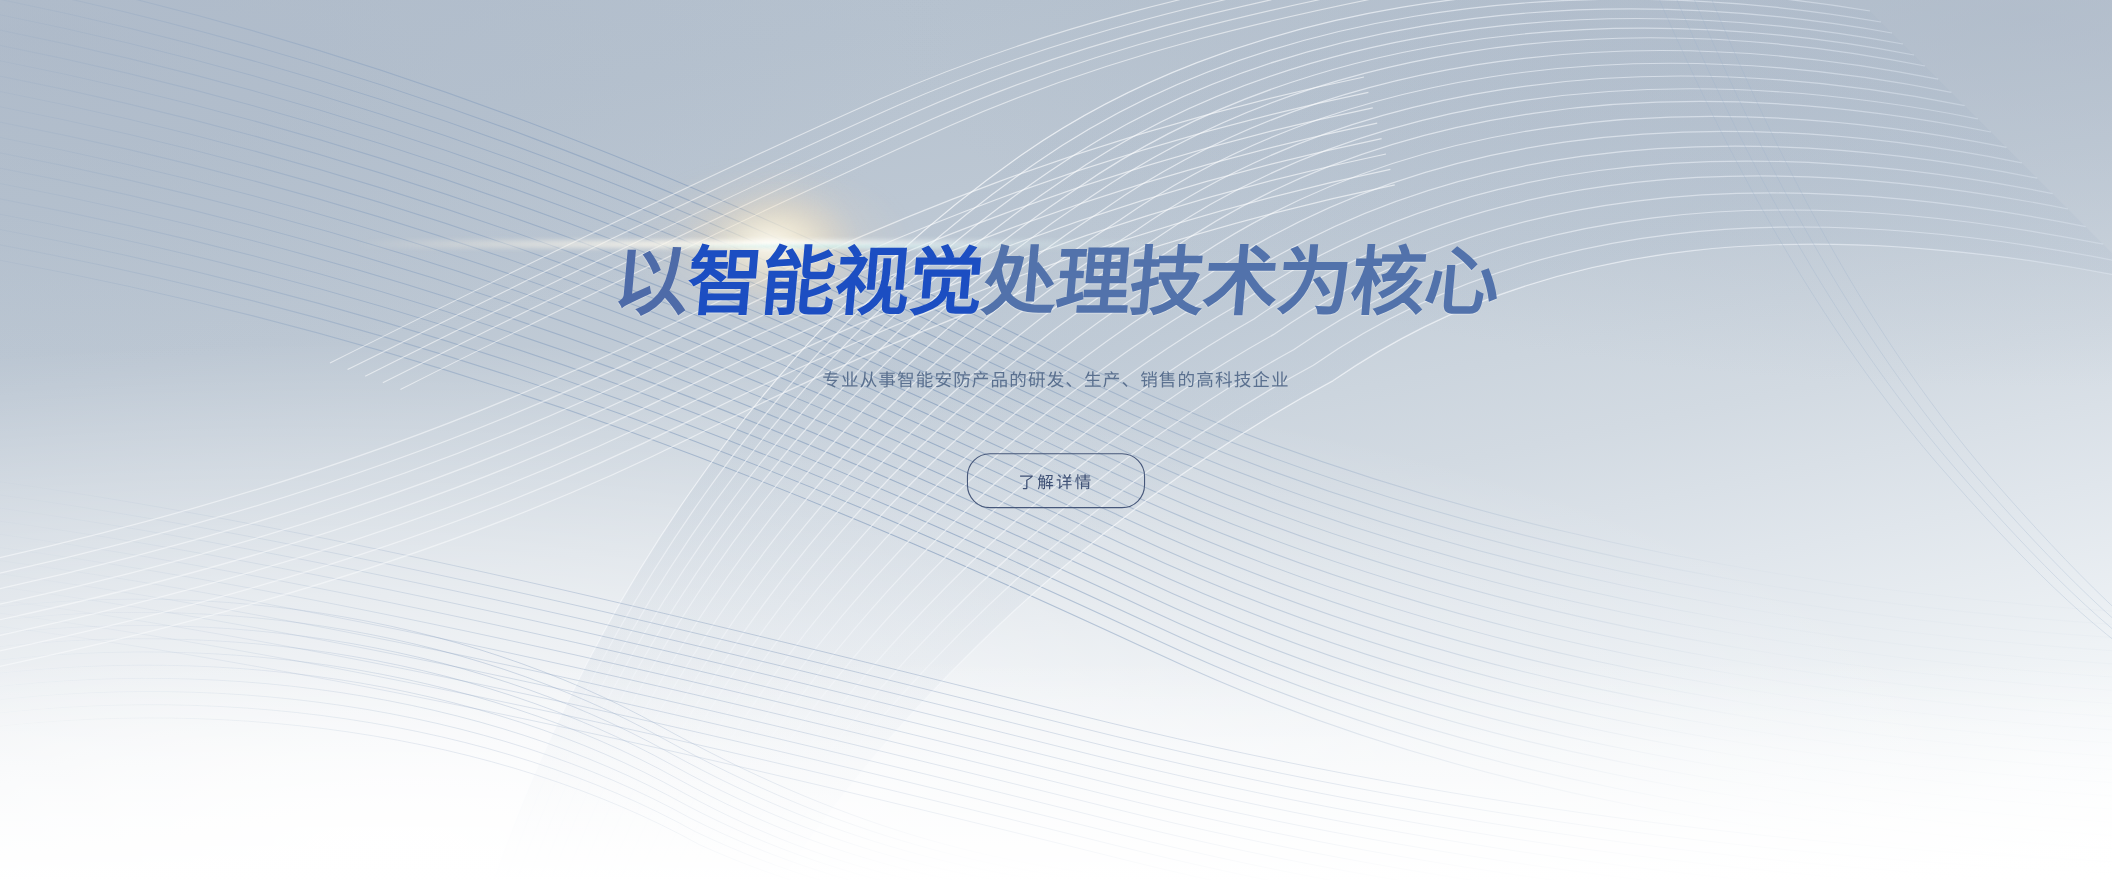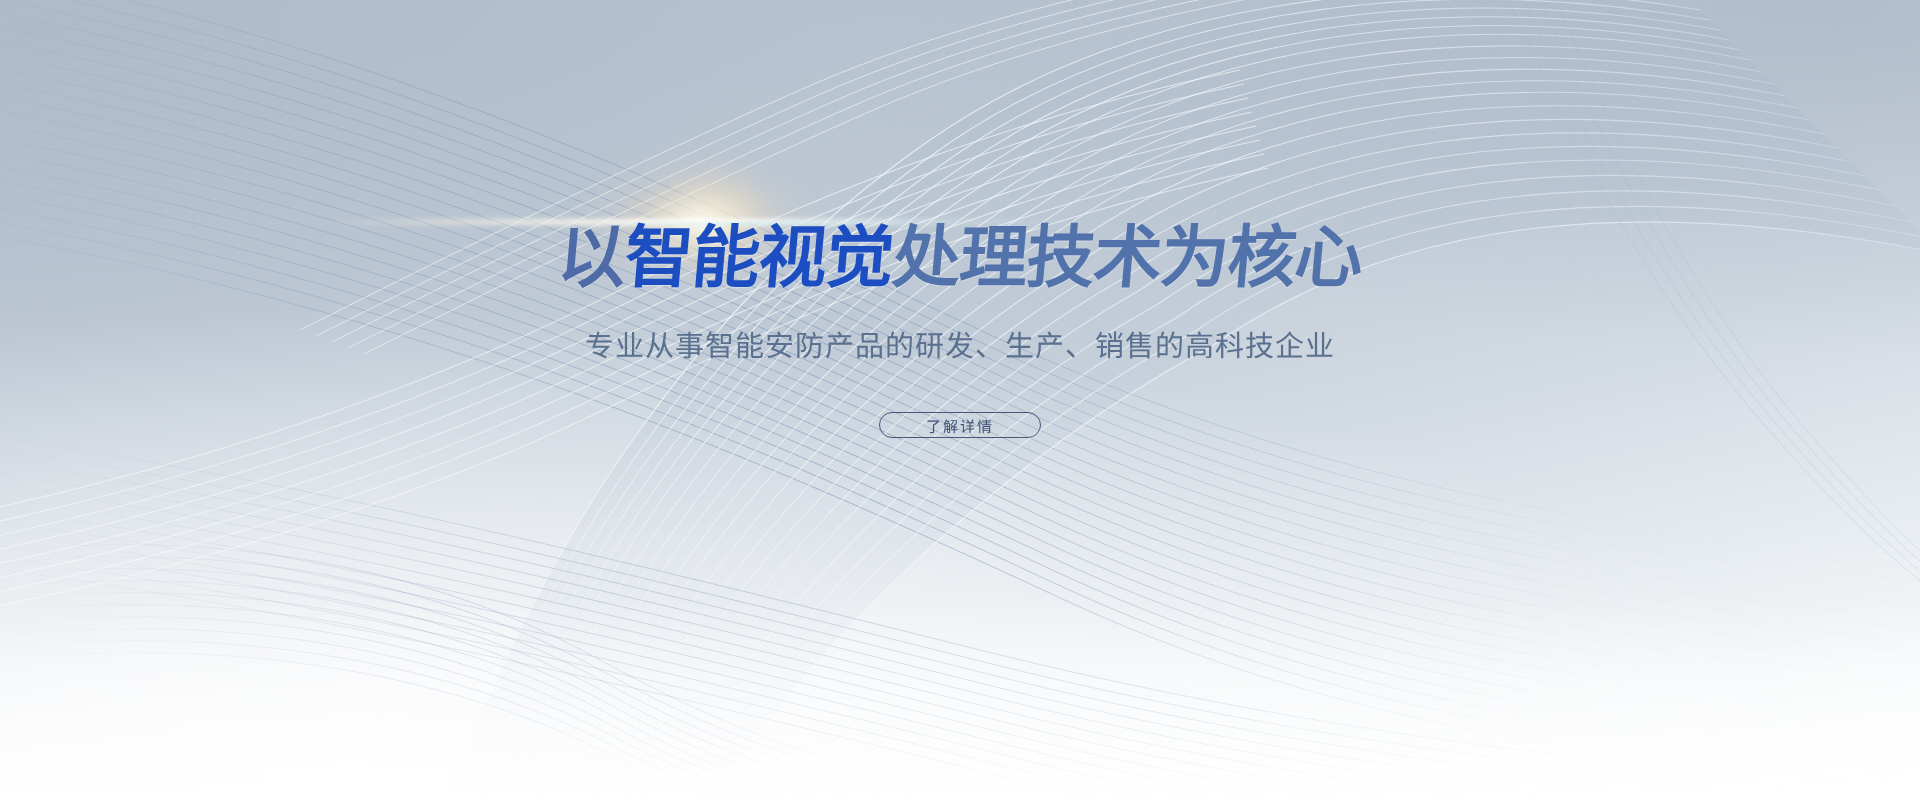--- a/index.html
+++ b/index.html
@@ -153,41 +153,41 @@
   .hl-c { color: #5272ab; }
 
   .subtitle {
     margin: 0;
     position: absolute;
     top: 330px;
     left: 0;
     right: 0;
     text-align: center;
     font-family: "DejaVu Sans", "Liberation Sans", sans-serif;
-    font-size: 29px;
+    font-size: 16px;
     line-height: 32px;
     font-weight: 400;
     color: #5a708f;
     letter-spacing: 1px;
   }
 
   .cta-wrap {
     position: absolute;
     top: 412px;
     left: 0;
     right: 0;
     display: flex;
     justify-content: center;
   }
   .cta-button {
     display: inline-flex;
     align-items: center;
     justify-content: center;
     width: 162px;
-    height: 26px;
+    height: 50px;
     box-sizing: border-box;
     border: 1.4px solid #46577a;
     border-radius: 21px;
     background: transparent;
     color: #3f5175;
     font-family: "DejaVu Sans", "Liberation Sans", sans-serif;
     font-size: 15px;
     letter-spacing: 2px;
     cursor: pointer;
     padding: 0;

